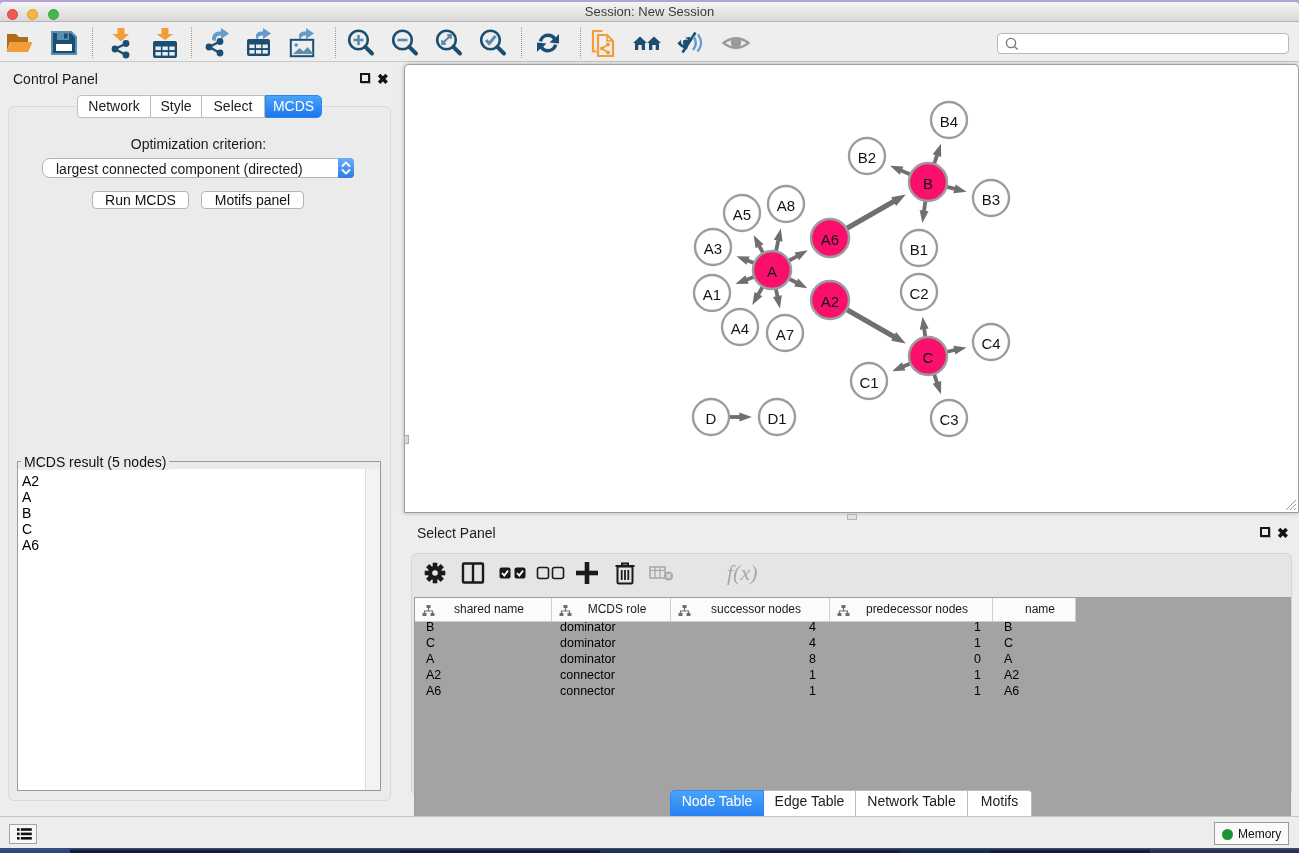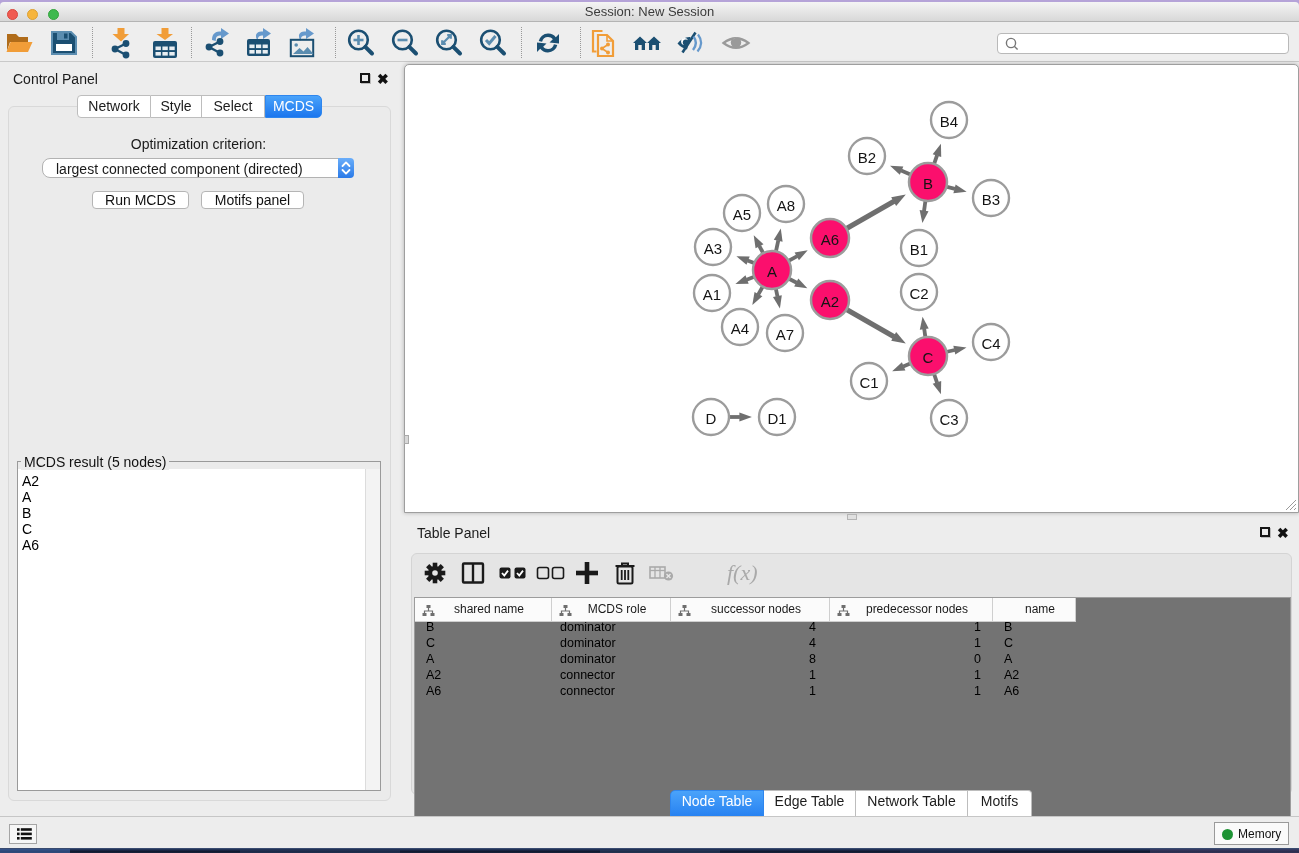--- a/index.html
+++ b/index.html
@@ -65,21 +65,21 @@
     background:linear-gradient(#f2f2f2,#d4d4d4); border-bottom:1px solid #9b9b9b;
     border-radius:5px 5px 0 0; }
   #nw-titlebar .title { width:100%; text-align:center; font-size:13px; color:#333; line-height:21px; }
 
   
   #tp-title { left:417px; top:525px; font-size:14px; color:#1c1c1c; }
   #tp-float { left:1260px; top:527px; width:10px; height:10px; border:2px solid #161616; box-shadow:1px 1px 0 #bbb; }
   #tp-close { left:1277px; top:525px; font-size:14px; font-weight:bold; color:#111; }
   #tp-toolbar { left:411px; top:553px; width:881px; height:242px; background:#e5e5e5;
     border:1px solid #d4d4d4; border-radius:6px; }
-  #tp-table { left:414px; top:597px; width:877px; height:236px; background:#737373; border:1px solid #9c9c9c; }
+  #tp-table { left:414px; top:597px; width:877px; height:236px; background:#a3a3a3; border:1px solid #9c9c9c; }
   #tp-head { position:absolute; left:0; top:0; width:661px; height:24px; background:#fbfbfb; border-bottom:1px solid #cfcfcf; }
   .hcol { position:absolute; top:0; height:24px; border-right:1px solid #cfcfcf; font-size:12px; color:#1a1a1a; text-align:center; line-height:23px; padding-left:12px; }
   .trow { position:absolute; font-size:12.5px; color:#000; }
 
   .btab { position:absolute; top:790px; height:36px; background:#fff; border:1px solid #bdbdbd;
     font-size:14px; color:#1c1c1c; text-align:center; line-height:20px; }
   #btab-node { background:linear-gradient(#4aa3fa,#1b76ee); color:#fff; border-color:#2e86ee; border-radius:5px 0 0 5px; }
 </style>
 </head>
 <body>
@@ -365,21 +365,21 @@
 <text x="990" y="199" font-size="15" fill="#141414" text-anchor="middle" dominant-baseline="central" font-family="Liberation Sans, sans-serif">B3</text>
 <text x="918" y="249" font-size="15" fill="#141414" text-anchor="middle" dominant-baseline="central" font-family="Liberation Sans, sans-serif">B1</text>
 <text x="918" y="293" font-size="15" fill="#141414" text-anchor="middle" dominant-baseline="central" font-family="Liberation Sans, sans-serif">C2</text>
 <text x="990" y="343" font-size="15" fill="#141414" text-anchor="middle" dominant-baseline="central" font-family="Liberation Sans, sans-serif">C4</text>
 <text x="868" y="382" font-size="15" fill="#141414" text-anchor="middle" dominant-baseline="central" font-family="Liberation Sans, sans-serif">C1</text>
 <text x="948" y="419" font-size="15" fill="#141414" text-anchor="middle" dominant-baseline="central" font-family="Liberation Sans, sans-serif">C3</text>
 <text x="710" y="418" font-size="15" fill="#141414" text-anchor="middle" dominant-baseline="central" font-family="Liberation Sans, sans-serif">D</text>
 <text x="776" y="418" font-size="15" fill="#141414" text-anchor="middle" dominant-baseline="central" font-family="Liberation Sans, sans-serif">D1</text>
 </svg>
 
-<div id="tp-title" class="abs">Table Panel</div>
+<div id="tp-title" class="abs">Select Panel</div>
 <div id="tp-float" class="abs"></div>
 <div id="tp-close" class="abs">✖</div>
 <div id="tp-toolbar" class="abs">
   <div style="position:absolute;left:10px;top:6px"><svg width="26" height="26" viewBox="0 0 26 26">
         <line x1="18.5" y1="13.0" x2="23.3" y2="13.0" stroke="#1a1a1a" stroke-width="4.6"></line>
         <line x1="16.9" y1="16.9" x2="20.3" y2="20.3" stroke="#1a1a1a" stroke-width="4.6"></line>
         <line x1="13.0" y1="18.5" x2="13.0" y2="23.3" stroke="#1a1a1a" stroke-width="4.6"></line>
         <line x1="9.1" y1="16.9" x2="5.7" y2="20.3" stroke="#1a1a1a" stroke-width="4.6"></line>
         <line x1="7.5" y1="13.0" x2="2.7" y2="13.0" stroke="#1a1a1a" stroke-width="4.6"></line>
         <line x1="9.1" y1="9.1" x2="5.7" y2="5.7" stroke="#1a1a1a" stroke-width="4.6"></line>

